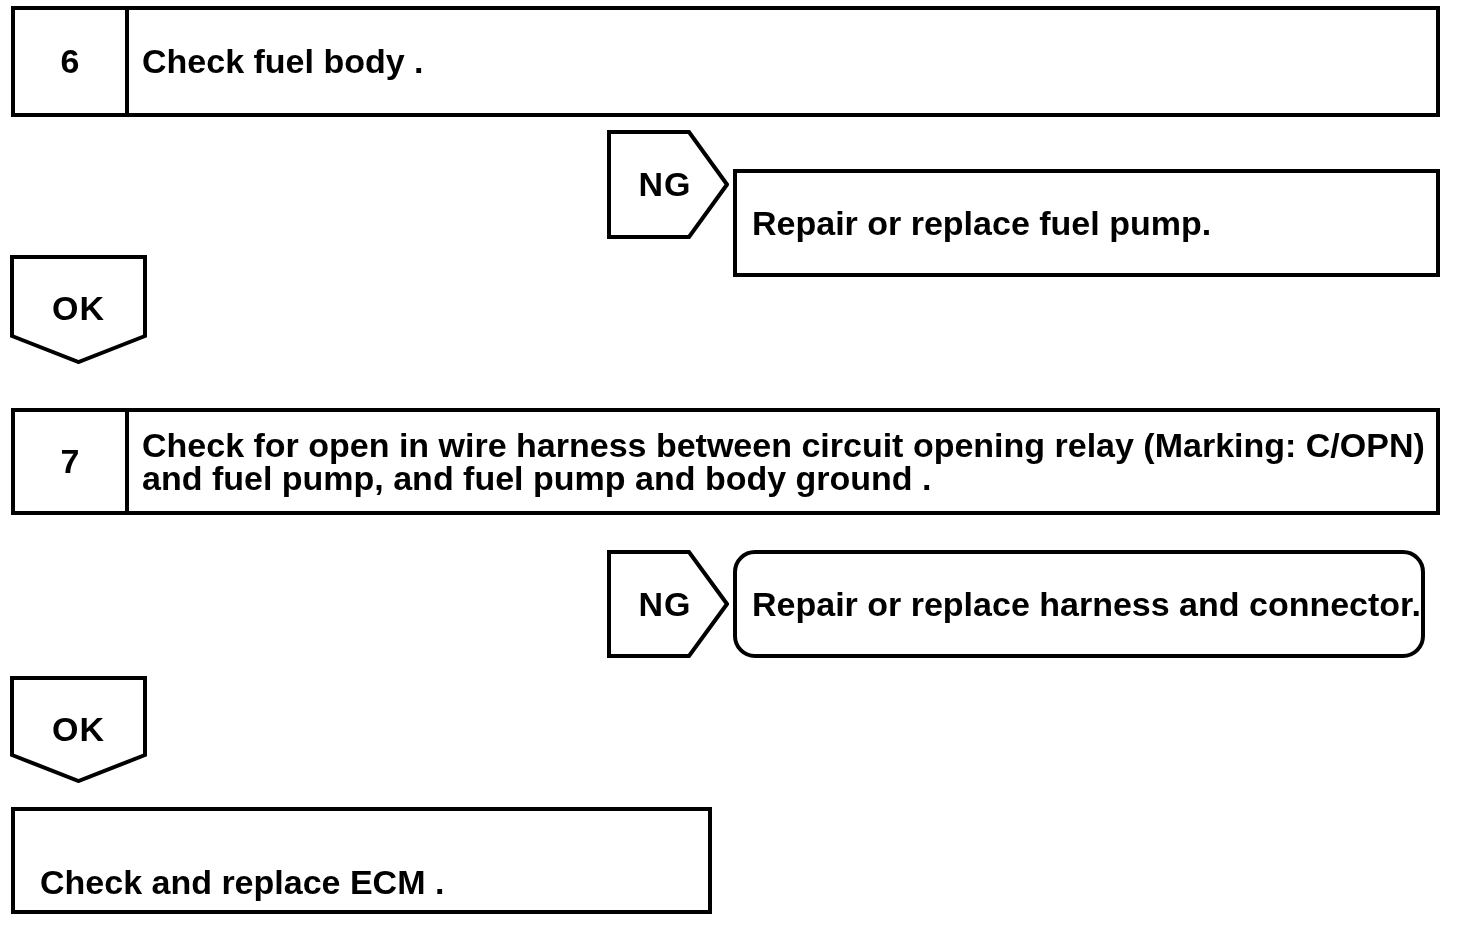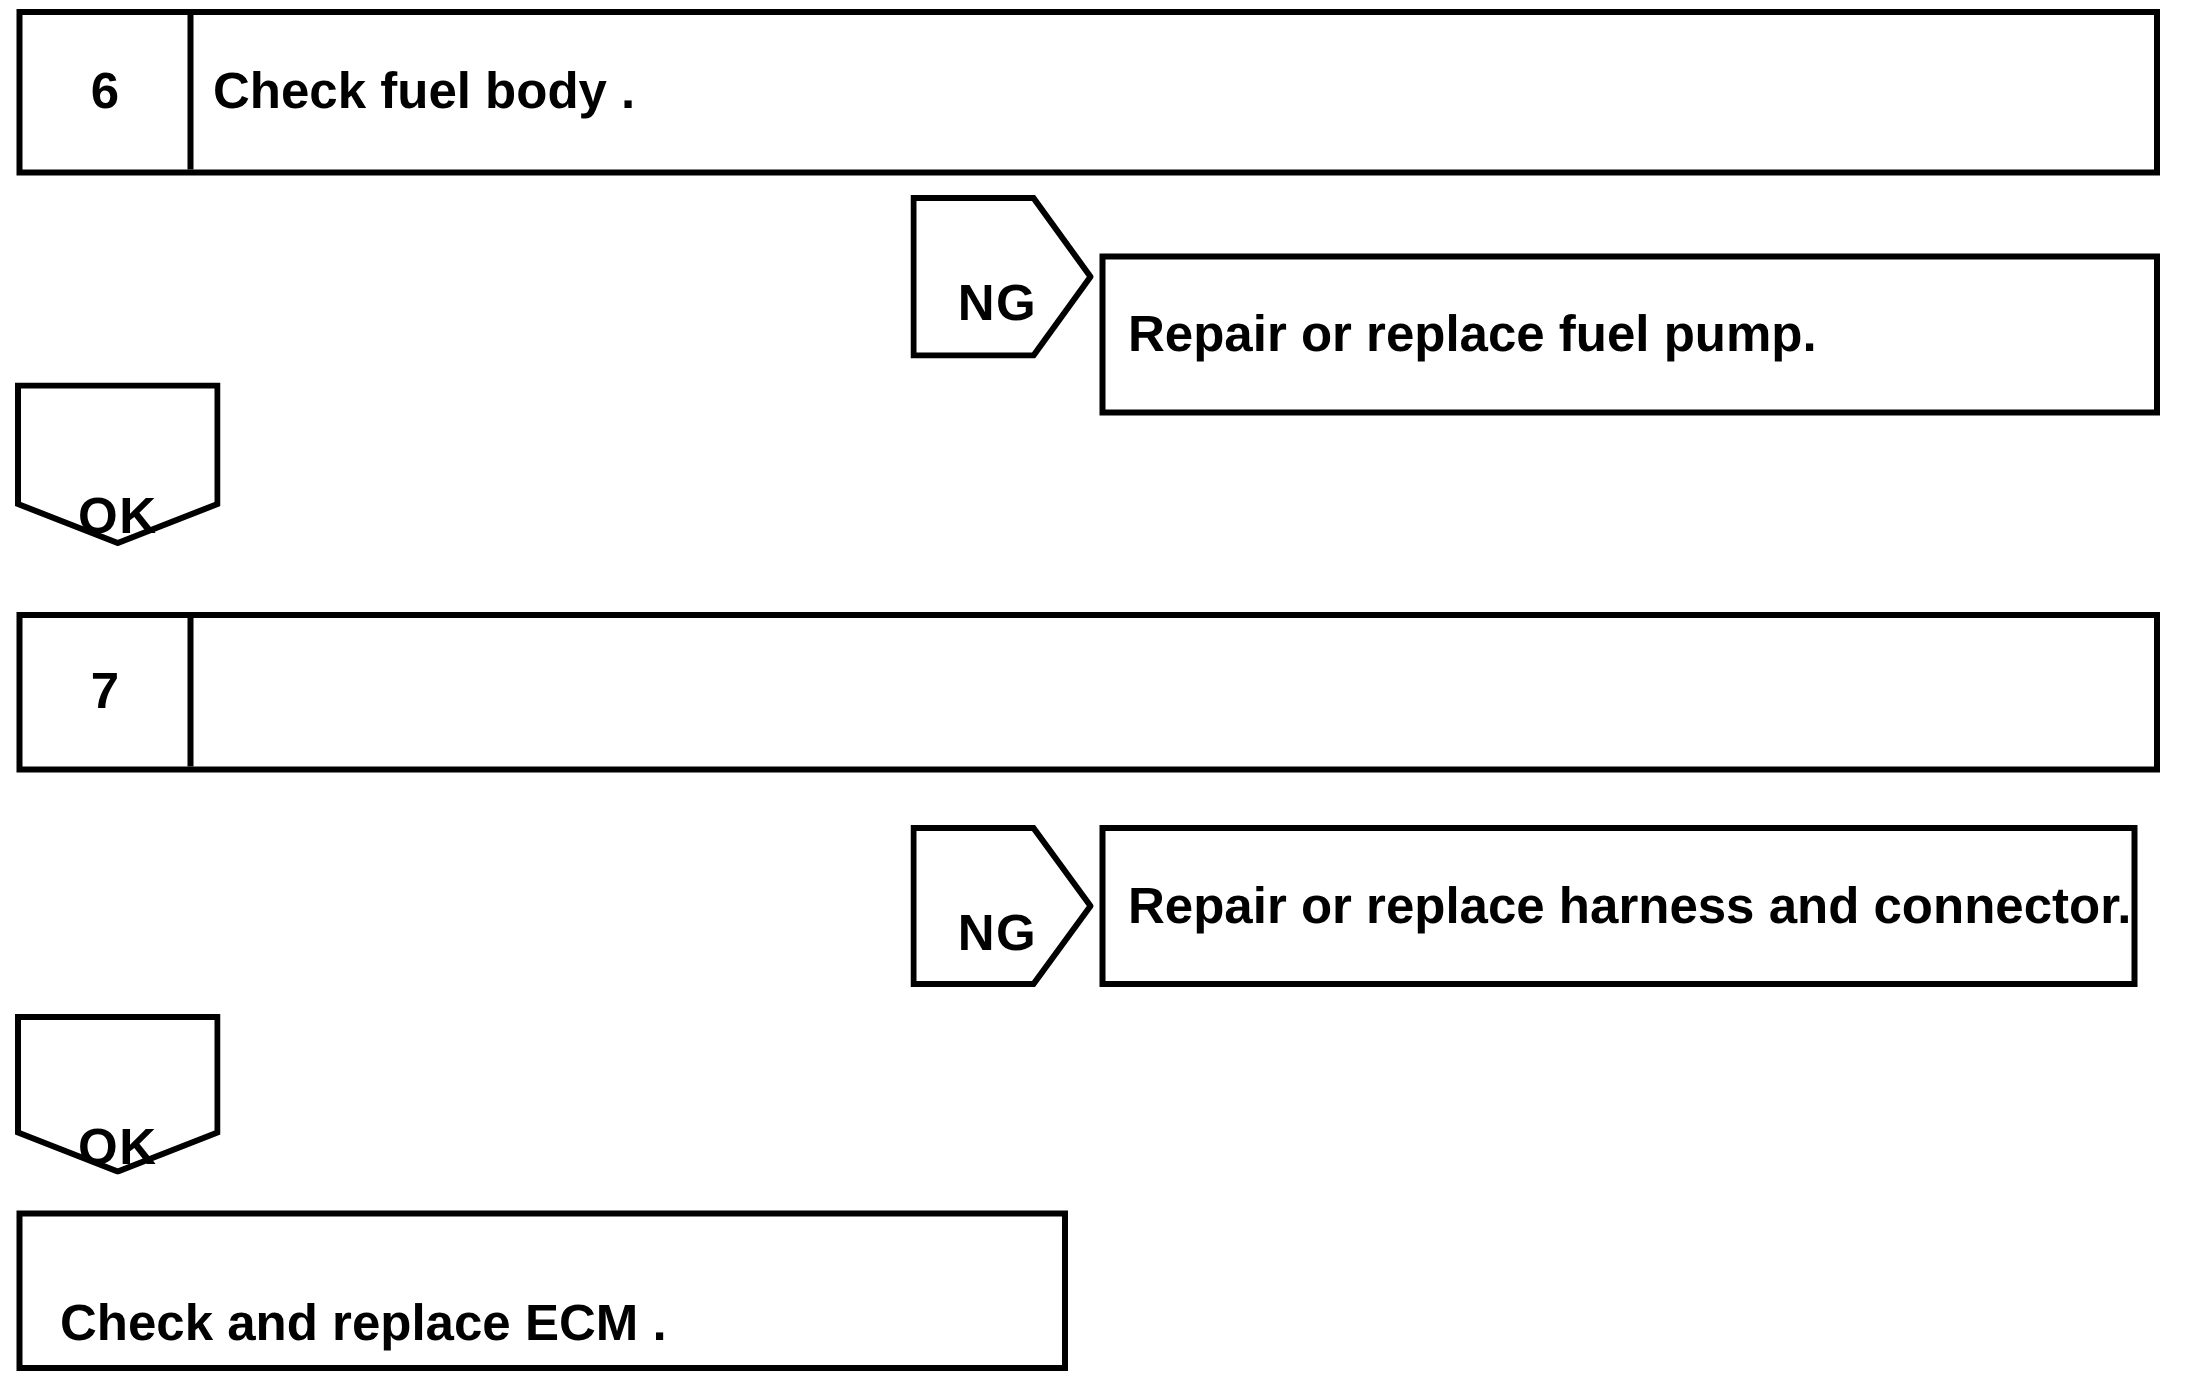--- a/index.html
+++ b/index.html
@@ -65,21 +65,20 @@
   .pent svg {
     display: block;
   }
   .pent-label {
     position: absolute;
     display: flex;
     align-items: center;
     justify-content: center;
     font-size: 34px;
     letter-spacing: 1px;
-    margin-top: 36px;
   }
   .ng-label {
     inset: 0;
     padding-right: 6px;
   }
   .ok-label {
     left: 0;
     top: 12px;
     width: 100%;
     height: 82px;
@@ -108,30 +107,34 @@
 
   <div class="pent" style="left:10px; top:255px; width:137px; height:109px;">
     <svg width="137" height="109" viewBox="0 0 137 109">
       <polygon points="2,2 135,2 135,81 68.5,107 2,81" fill="#ffffff" stroke="#000000" stroke-width="4" stroke-linejoin="miter"></polygon>
     </svg>
     <div class="pent-label ok-label">OK</div>
   </div>
 
   <div class="node rect-box" style="left:11px; top:408px; width:1429px; height:107px;">
     <div class="num-cell">7</div>
+    <div class="step-text">
+      <div class="line">Check for open in wire harness between circuit opening relay (Marking: C/OPN)</div>
+      <div class="line">and fuel pump, and fuel pump and body ground .</div>
+    </div>
   </div>
 
   <div class="pent" style="left:607px; top:550px; width:122px; height:108px;">
     <svg width="122" height="108" viewBox="0 0 122 108">
       <polygon points="2,2 82,2 120,54 82,106 2,106" fill="#ffffff" stroke="#000000" stroke-width="4" stroke-linejoin="miter"></polygon>
     </svg>
     <div class="pent-label ng-label">NG</div>
   </div>
 
-  <div class="node rect-box" style="left:733px; top:550px; width:692px; height:108px;">
+  <div class="node rect-box" style="left:733px; top:550px; width:692px; height:108px;border-radius:22px;">
     <div class="result-text">Repair or replace harness and connector.</div>
   </div>
 
   <div class="pent" style="left:10px; top:676px; width:137px; height:107px;">
     <svg width="137" height="107" viewBox="0 0 137 107">
       <polygon points="2,2 135,2 135,79 68.5,105 2,79" fill="#ffffff" stroke="#000000" stroke-width="4" stroke-linejoin="miter"></polygon>
     </svg>
     <div class="pent-label ok-label">OK</div>
   </div>
 

